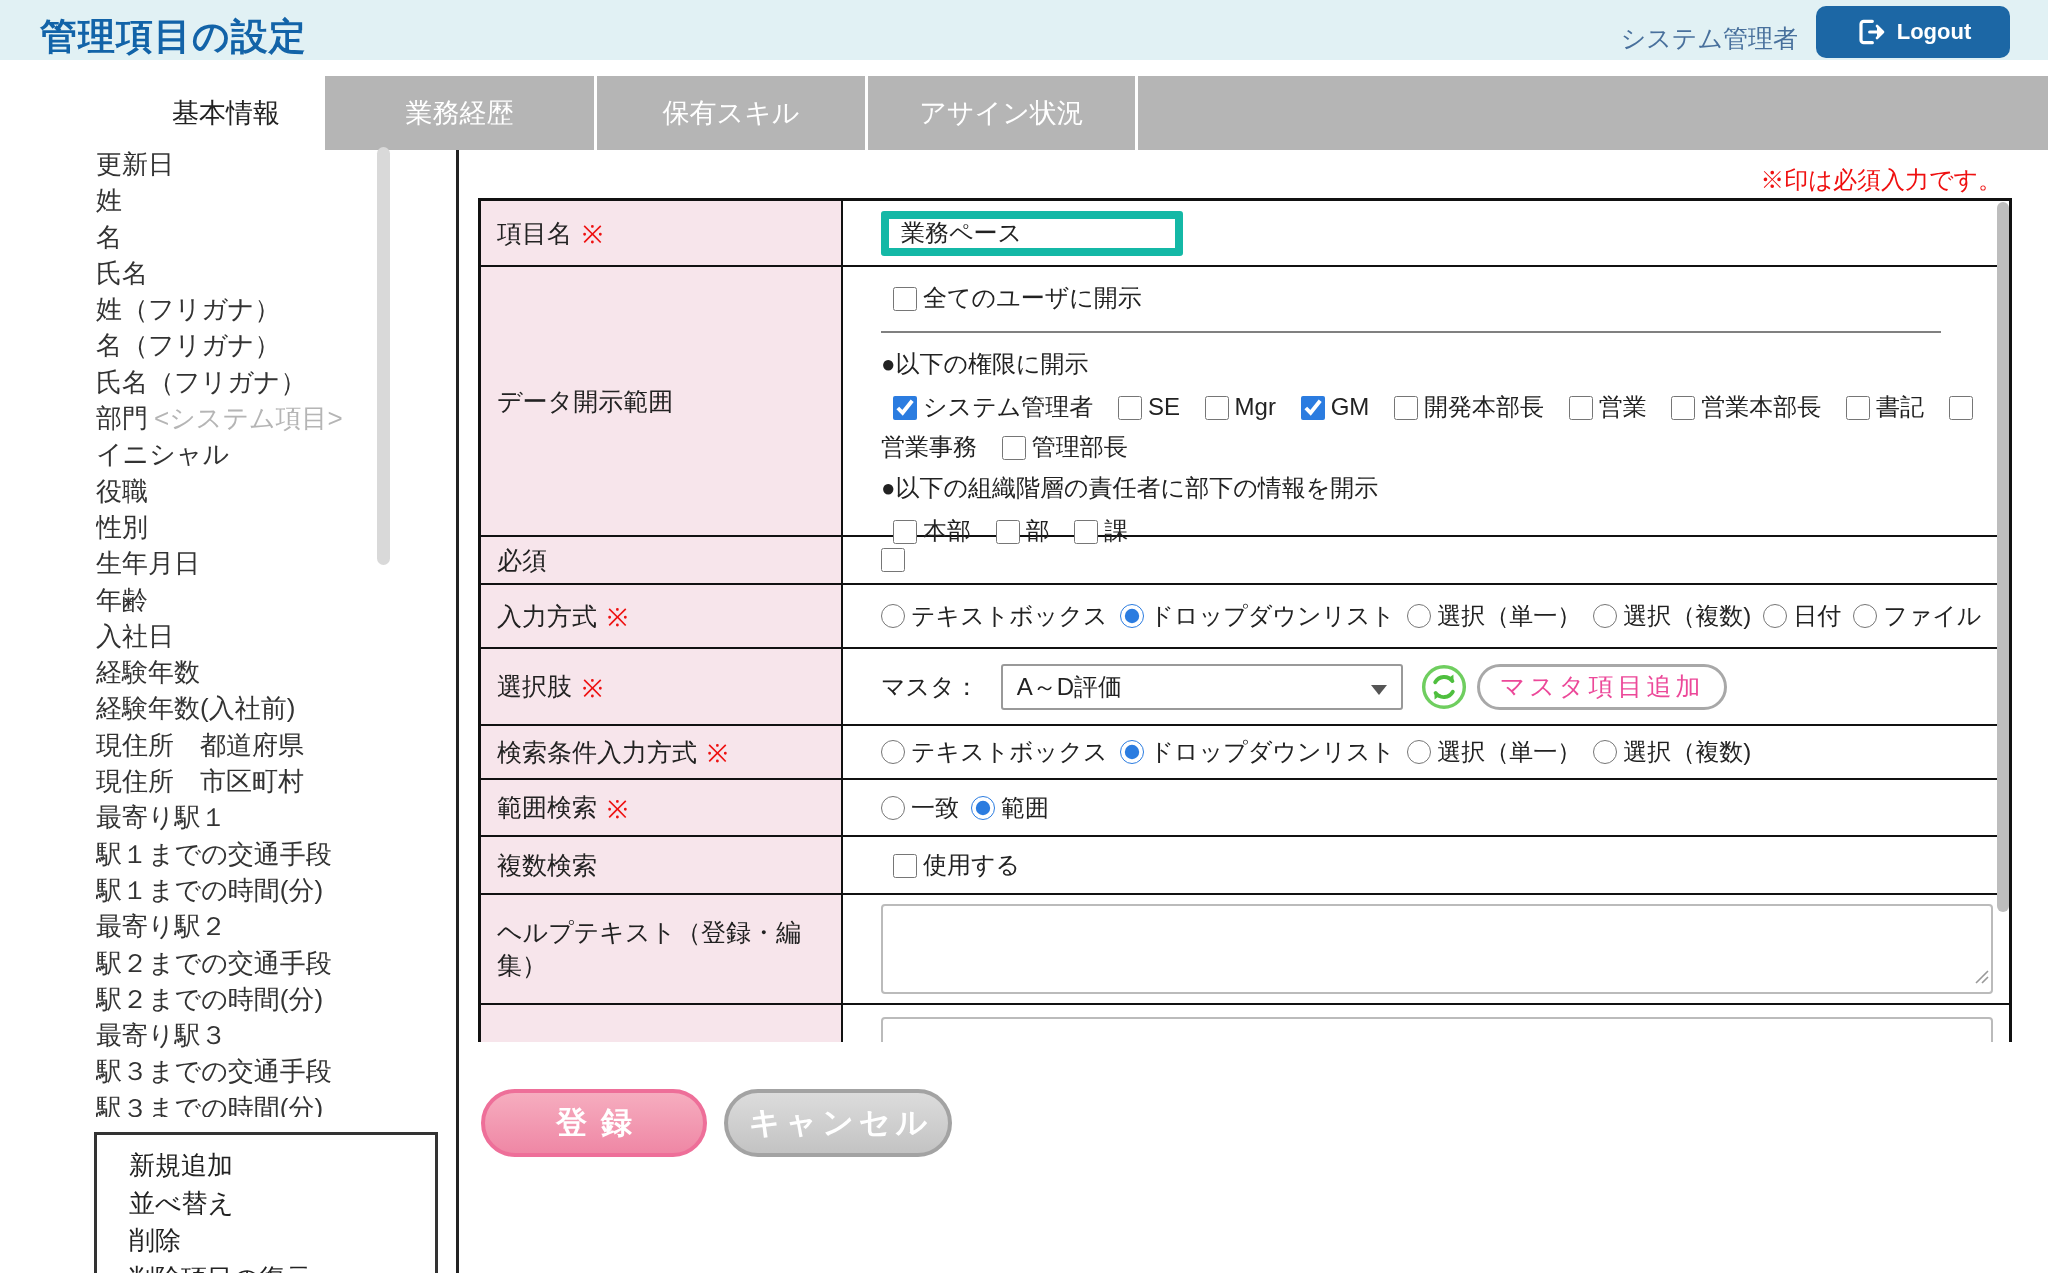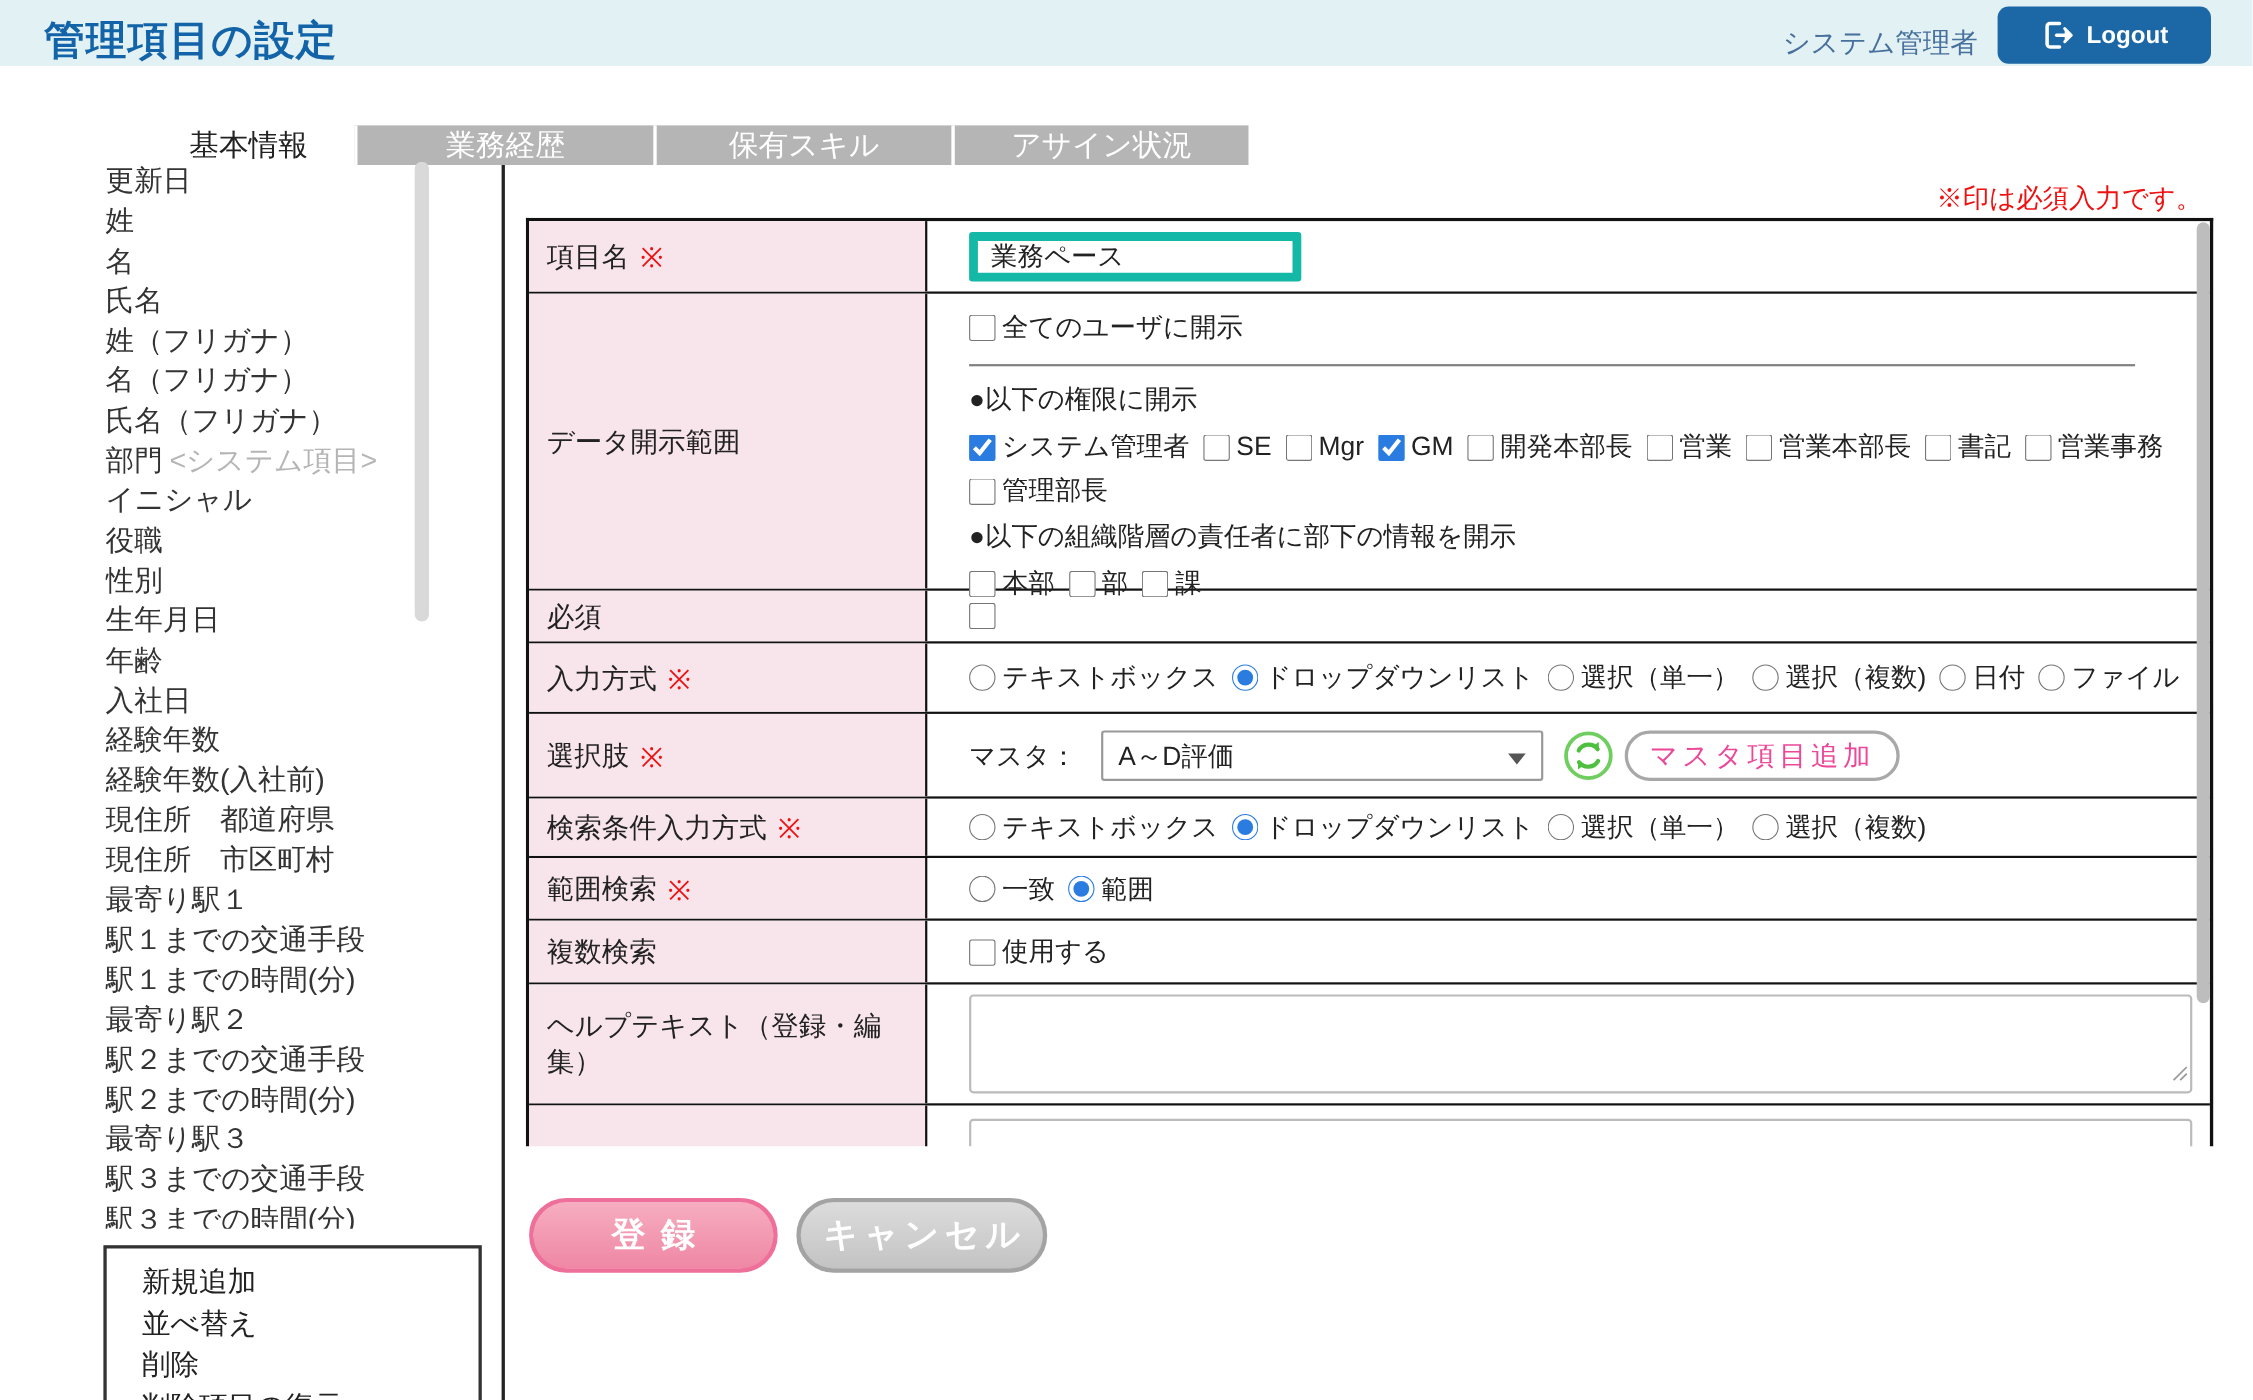--- a/index.html
+++ b/index.html
@@ -11,21 +11,21 @@
   
   .topband { position:absolute; left:0; top:0; width:2048px; height:60px; background:#e1f1f4; }
   .page-title { position:absolute; left:40px; top:12px; font-size:37px; font-weight:bold; color:#1263a8; letter-spacing:1px; }
   .user-role { position:absolute; right:250px; top:22px; font-size:25px; color:#48709c; }
   .logout-btn {
     position:absolute; right:38px; top:6px; width:194px; height:52px; background:#1c67a5;
     border-radius:10px; display:flex; align-items:center; justify-content:center; gap:10px;
     color:#fff; font-weight:bold; font-size:22px; cursor:pointer; border:none;
   }
   
-  .tabbar { position:absolute; left:0; top:76px; width:2048px; height:74px; display:flex;align-items:flex-end; }
+  .tabbar { position:absolute; left:0; top:76px; width:2048px; height:74px; display:flex; }
   .tab-spacer { width:130px; }
   .tab { display:flex; align-items:center; justify-content:center; font-size:27px; color:#fff; background:#b5b5b5; cursor:pointer; }
   .tab.sep { border-left:3px solid #fff; }
   .tab.active { background:#fff; color:#222; }
   .tab-fill { flex:1; background:#b5b5b5; border-left:3px solid #fff; }
   
   .v-divider { position:absolute; left:456px; top:150px; width:3px; height:1123px; background:#222; }
   
   .side-list { position:absolute; left:96px; top:146px; width:276px; height:971px; overflow:hidden; }
   .side-item { height:36.3px; line-height:36.3px; font-size:26px; color:#333; white-space:nowrap; cursor:pointer; }
@@ -43,21 +43,21 @@
     flex:none; width:362px; background:#f7e5eb; border-right:2px solid #111;
     display:flex; align-items:center; padding-left:16px; font-size:25px; color:#222;
   }
   .star { color:#ee1111; margin-left:10px; }
   .cnt { flex:1; display:flex; align-items:center; padding-left:38px; font-size:24px; color:#222; }
   .cnt.col { display:block; padding-top:14px; padding-right:30px; }
   .r1 { height:66px; } .r2 { height:270px; } .r3 { height:48px; } .r4 { height:64px; }
   .r5 { height:77px; } .r6 { height:54px; } .r7 { height:57px; } .r8 { height:58px; }
   .r9 { height:110px; } .r10 { height:90px; }
   input[type="checkbox"], input[type="radio"] { width:24px; height:24px; accent-color:#2b7ce0; margin:0 6px 0 0; }
-  .ck { display:inline; cursor:pointer; }
+  .ck { display:inline; cursor:pointer;margin-left:12px; }
   .ck input { vertical-align:-5px; }
   .rd { display:inline-flex; align-items:center; margin-right:12px; cursor:pointer; white-space:nowrap; }
   .divline { border:none; border-top:2px solid #808080; margin:16px 38px 14px 0; }
   .lead-line { line-height:34px; margin-bottom:6px; }
   .perm-line { line-height:40px; margin-bottom:4px; }
   .perm-line .ck { margin-right:6px; }
   .text-input { width:302px; height:45px; border:8px solid #14b8a6; border-radius:3px; font-size:24px; padding:0 12px; font-family:inherit; color:#222; }
   .select-box {
     position:relative; width:402px; height:46px; border:2px solid #999; border-radius:3px;
     display:flex; align-items:center; padding-left:14px; margin-left:22px; font-size:24px; color:#222; cursor:pointer; background:#fff;

